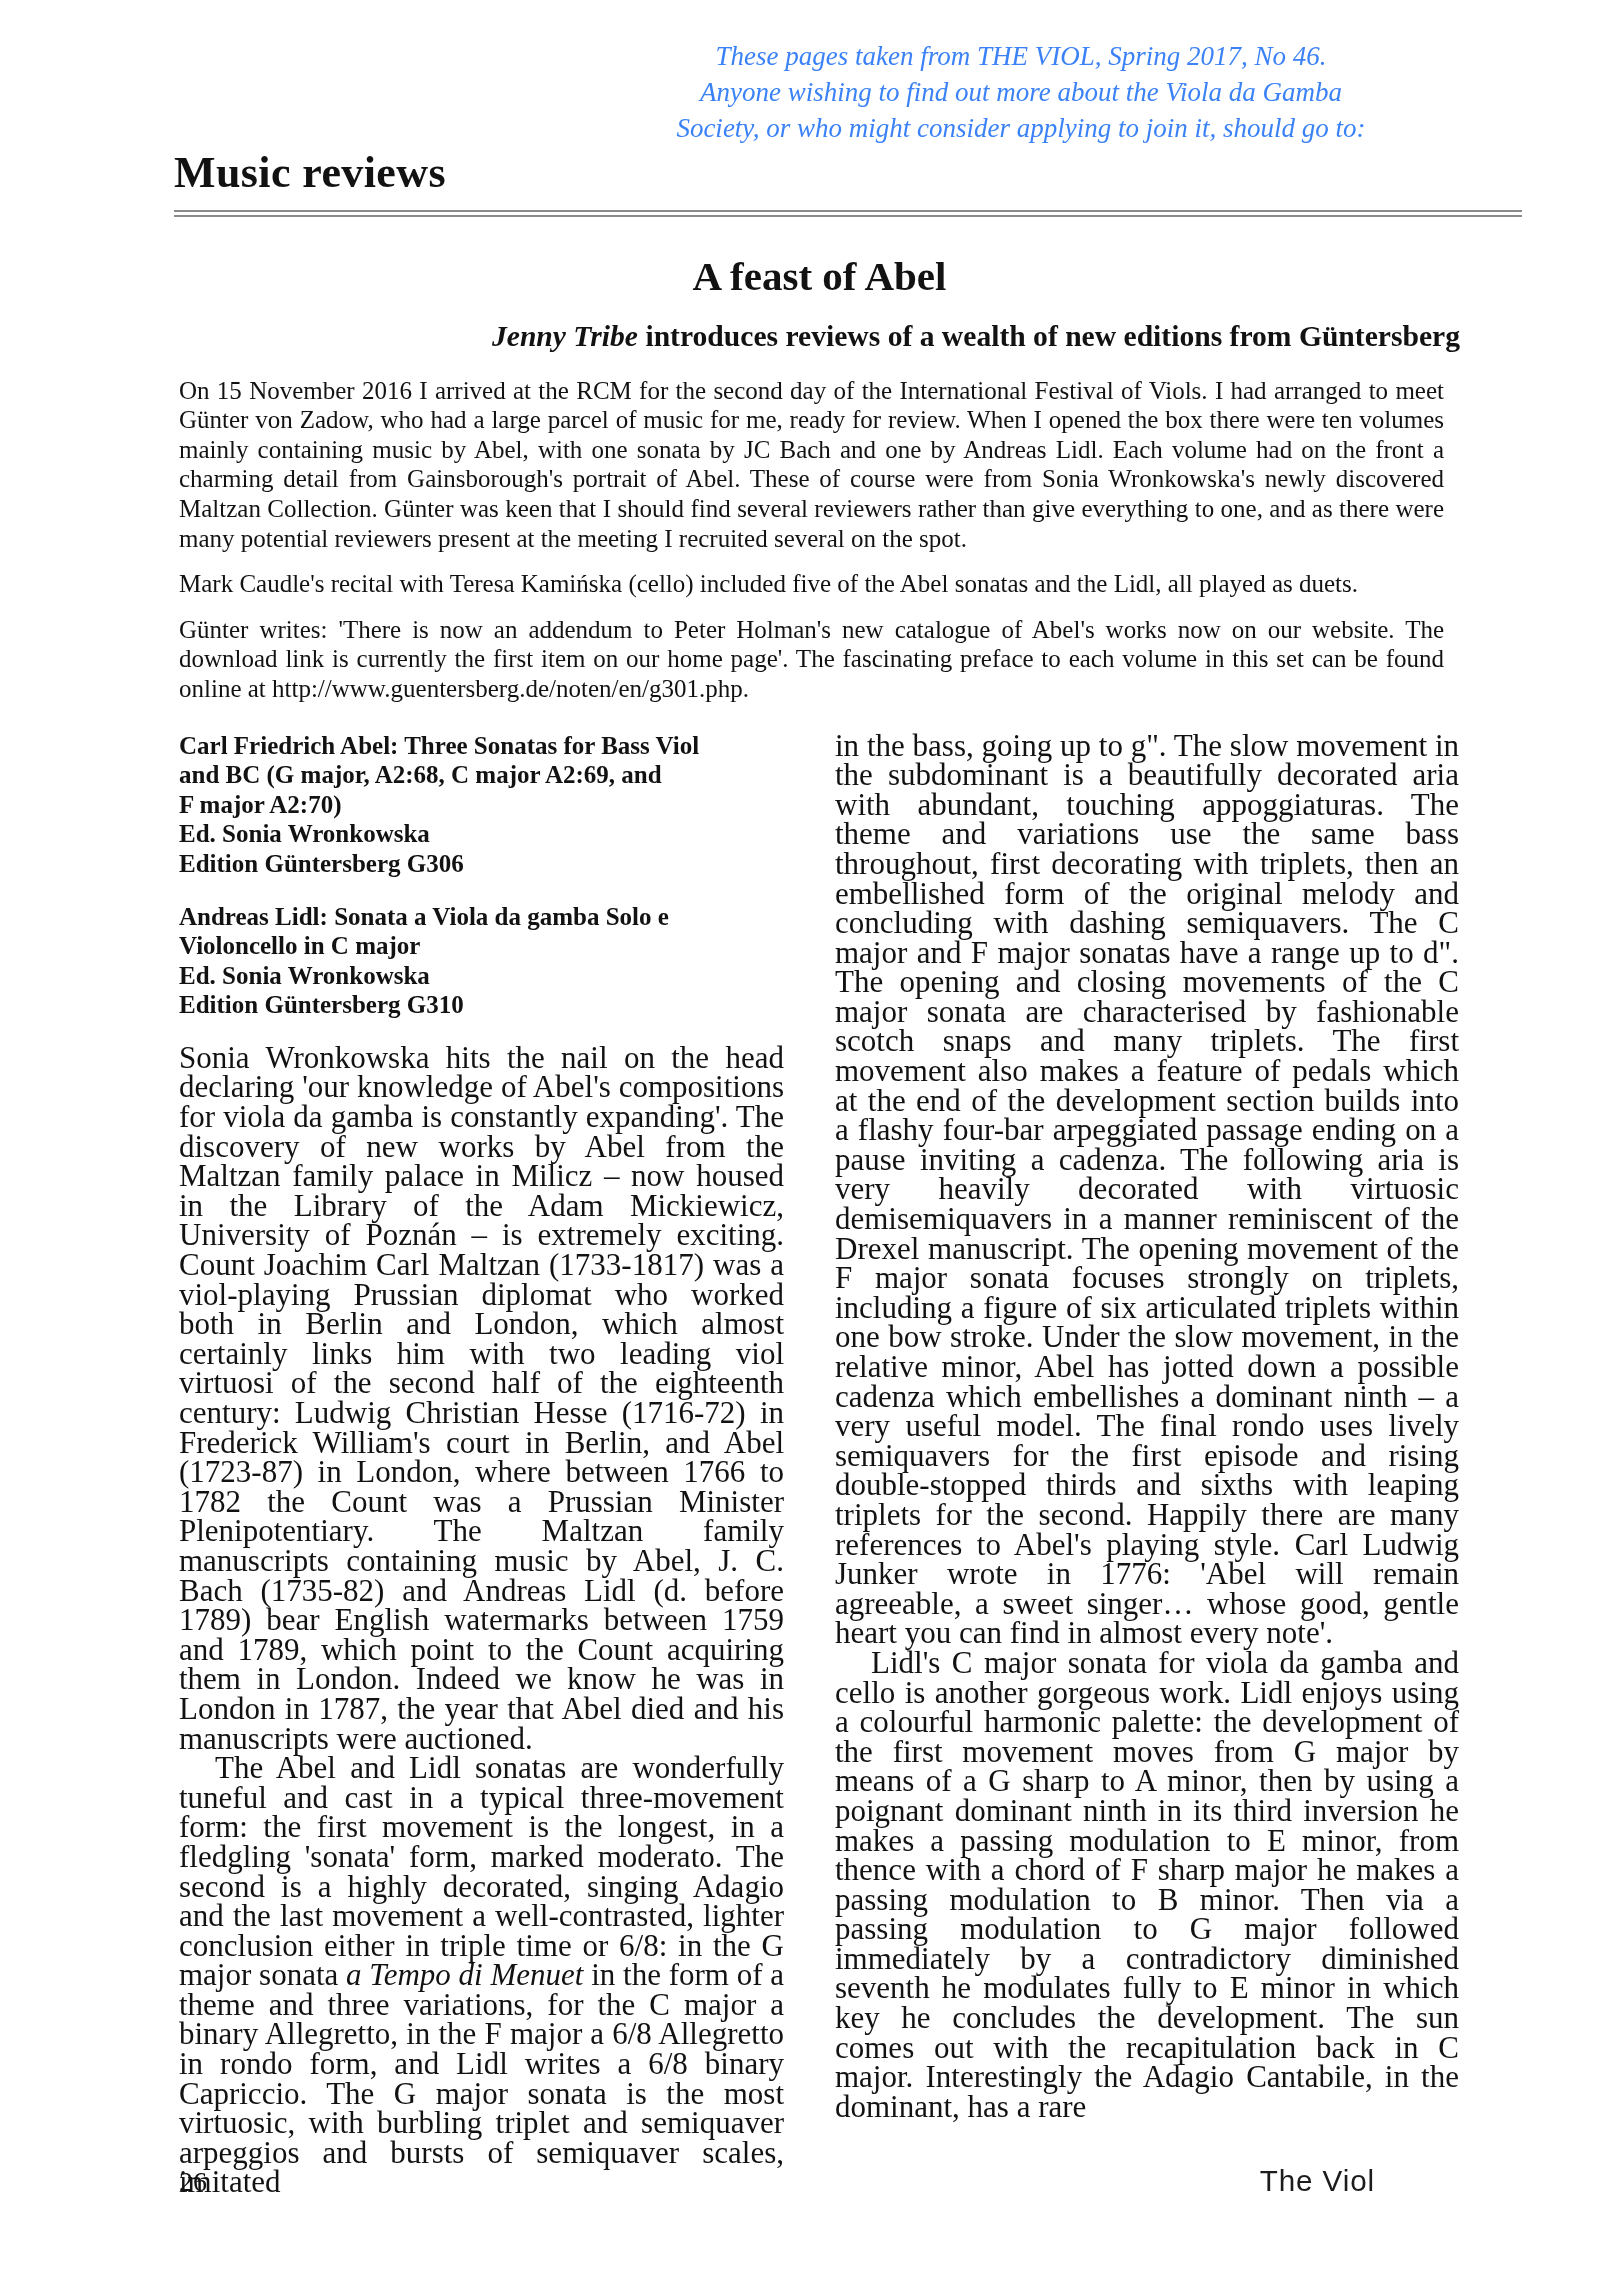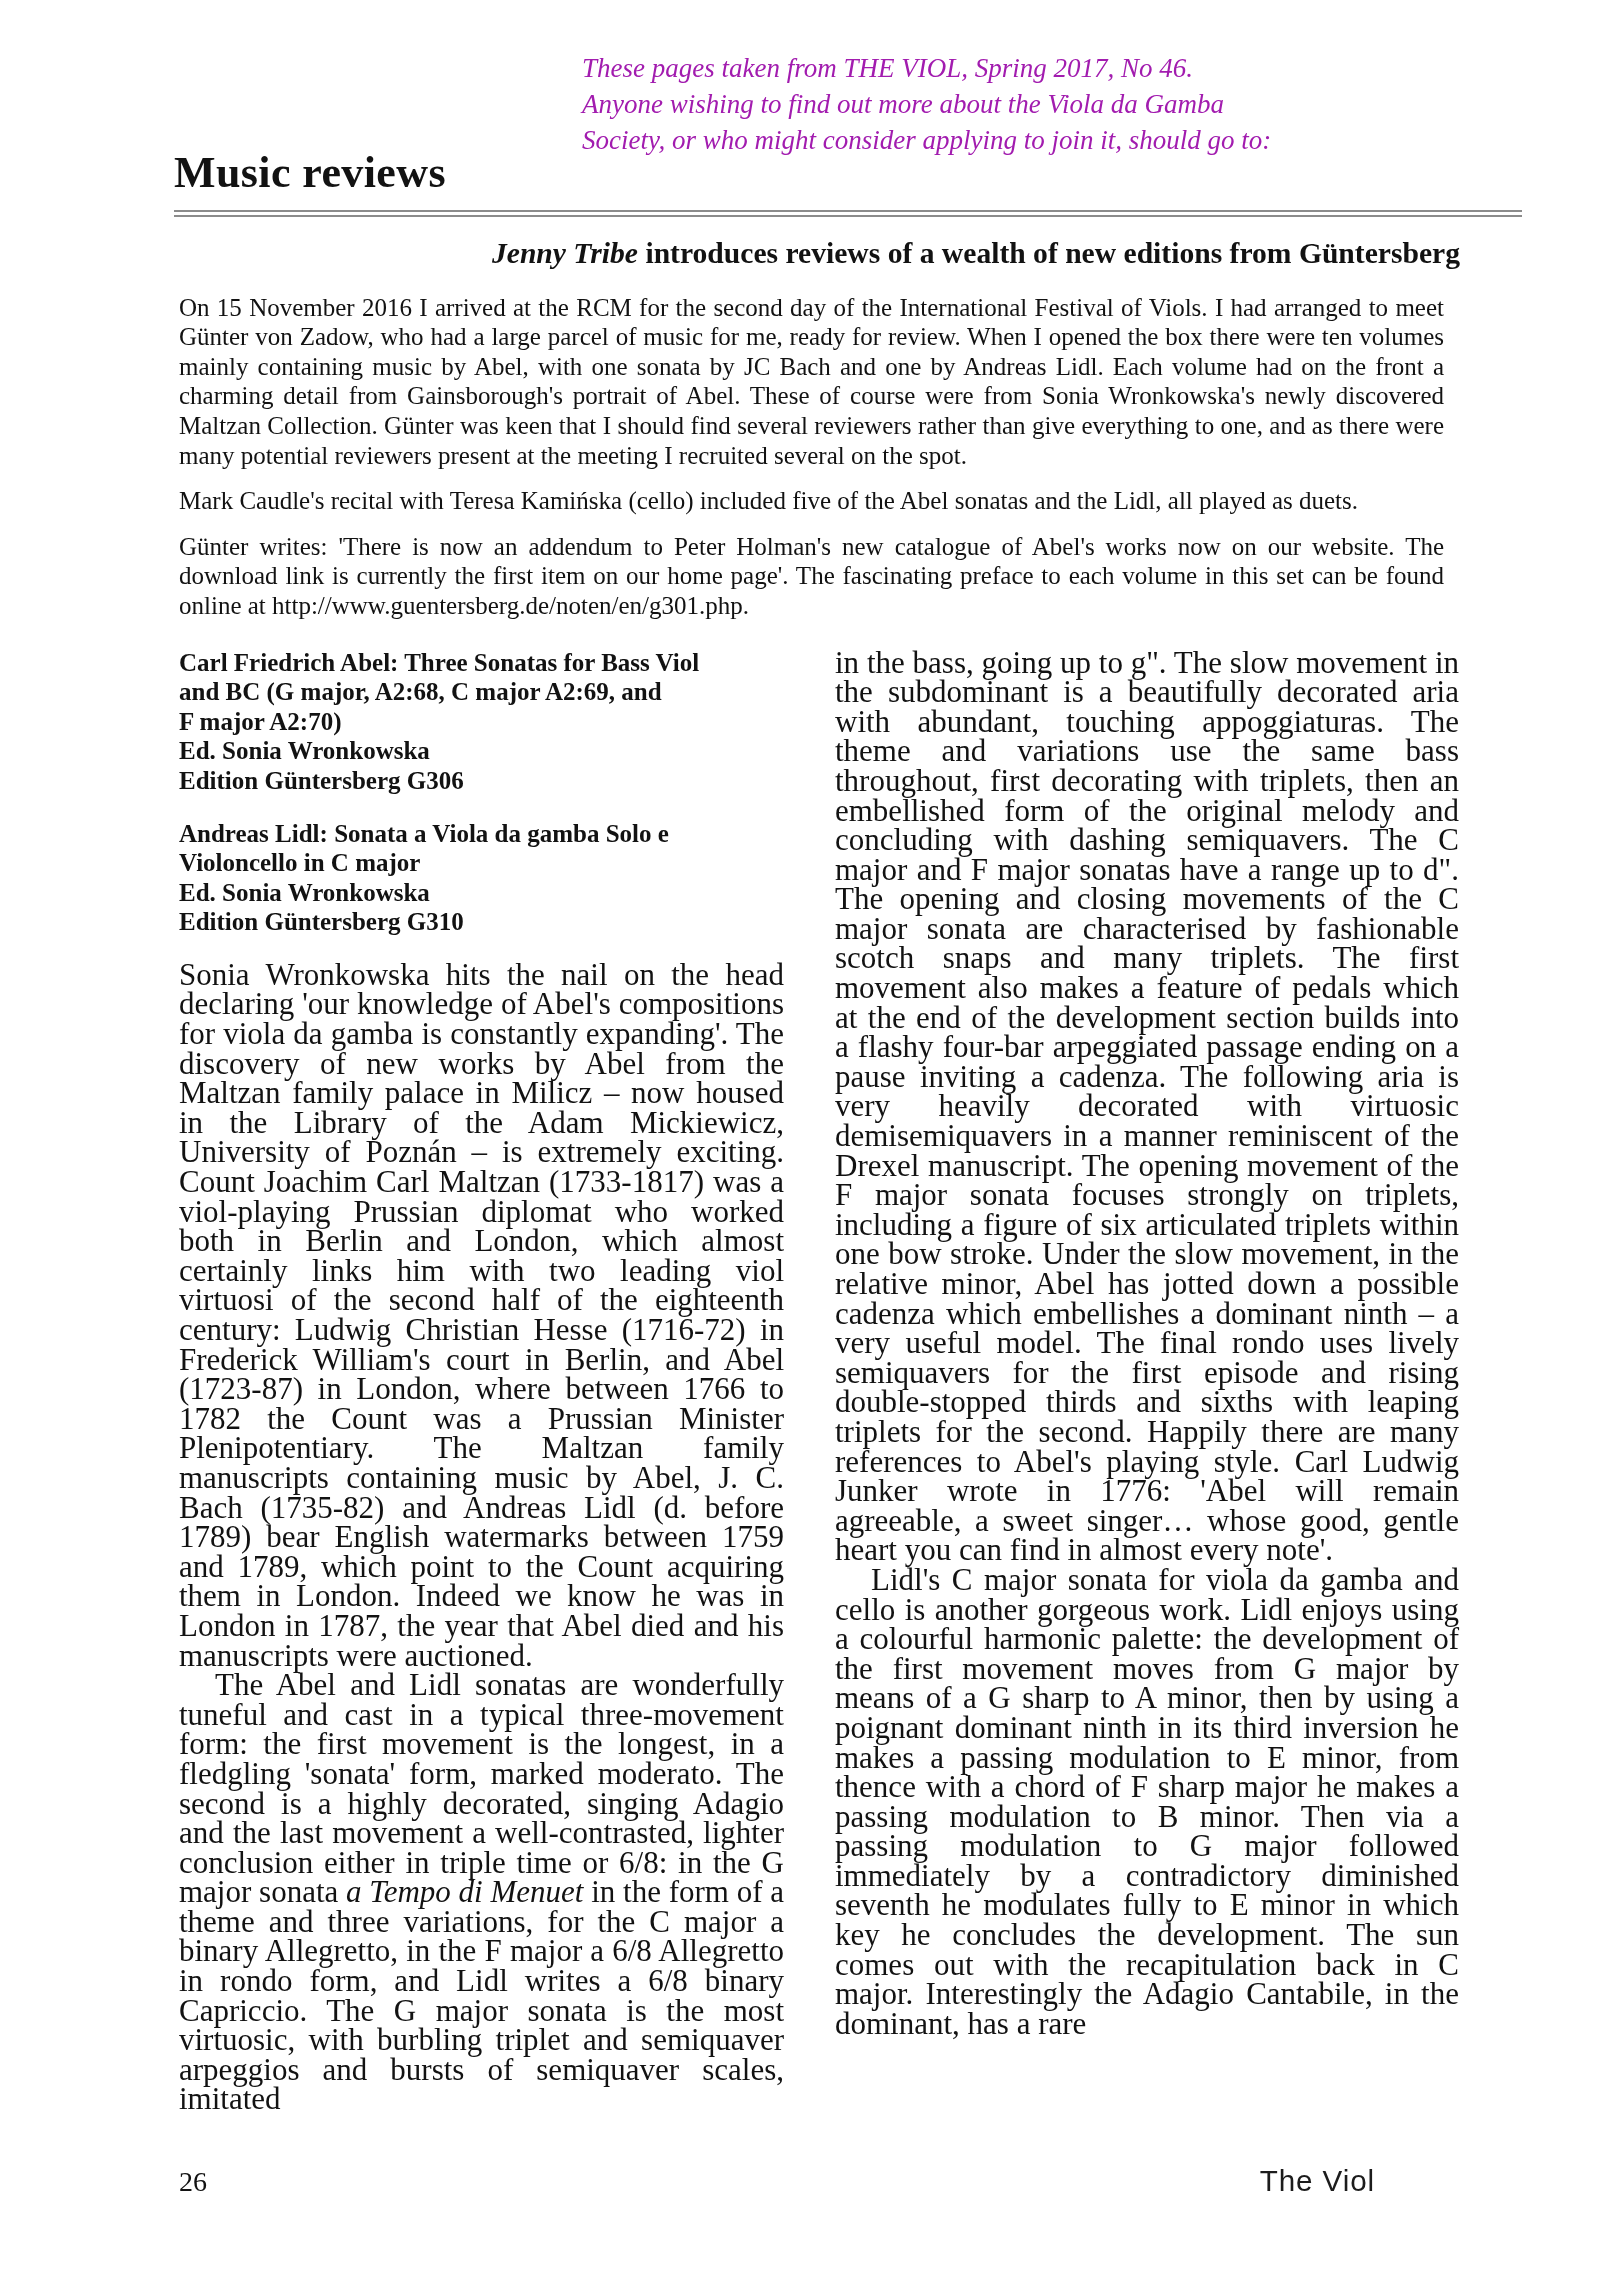--- a/index.html
+++ b/index.html
@@ -9,26 +9,26 @@
     height: 2293px;
     background: #ffffff;
     color: #121212;
     font-family: "Liberation Serif", "DejaVu Serif", serif;
     overflow: hidden;
   }
 
   
   .tagline {
     position: absolute;
-    top: 50px;
+    top: 38px;
     right: 160px;
     width: 878px;
-    text-align: left;
+    text-align: center;
     font-style: italic;
-    color: #a21caf;
+    color: #3b82f6;
     font-size: 27px;
     line-height: 36px;
   }
 
   
   .section-title {
     margin: 0;
     padding: 149px 0 0 174px;
     font-size: 44px;
     line-height: 48px;
@@ -125,20 +125,21 @@
     <div>Anyone wishing to find out more about the Viola da Gamba</div>
     <div>Society, or who might consider applying to join it, should go to:</div>
   </div>
 
   <h1 class="section-title">Music reviews</h1>
 
   <div class="rule"></div>
 
   <div class="article">
 
+    <h2 class="article-title">A feast of Abel</h2>
 
     <h3 class="byline"><em>Jenny Tribe</em><span> introduces reviews of a wealth of new editions from Güntersberg</span></h3>
 
     <div class="intro">
       <p>On 15 November 2016 I arrived at the RCM for the second day of the International Festival of Viols. I had arranged to meet Günter von Zadow, who had a large parcel of music for me, ready for review. When I opened the box there were ten volumes mainly containing music by Abel, with one sonata by JC Bach and one by Andreas Lidl. Each volume had on the front a charming detail from Gainsborough's portrait of Abel. These of course were from Sonia Wronkowska's newly discovered Maltzan Collection. Günter was keen that I should find several reviewers rather than give everything to one, and as there were many potential reviewers present at the meeting I recruited several on the spot.</p>
       <p>Mark Caudle's recital with Teresa Kamińska (cello) included five of the Abel sonatas and the Lidl, all played as duets.</p>
       <p>Günter writes: 'There is now an addendum to Peter Holman's new catalogue of Abel's works now on our website. The download link is currently the first item on our home page'. The fascinating preface to each volume in this set can be found online at http://www.guentersberg.de/noten/en/g301.php.</p>
     </div>
 
     <div class="columns">

